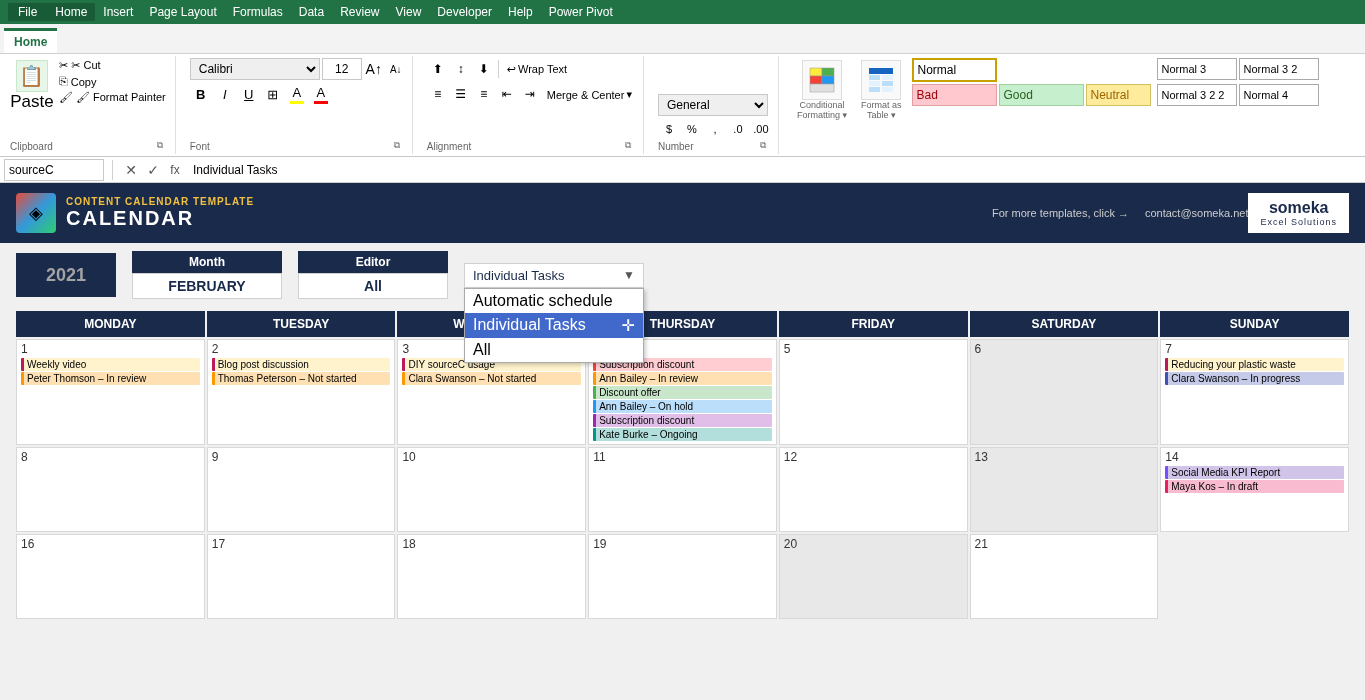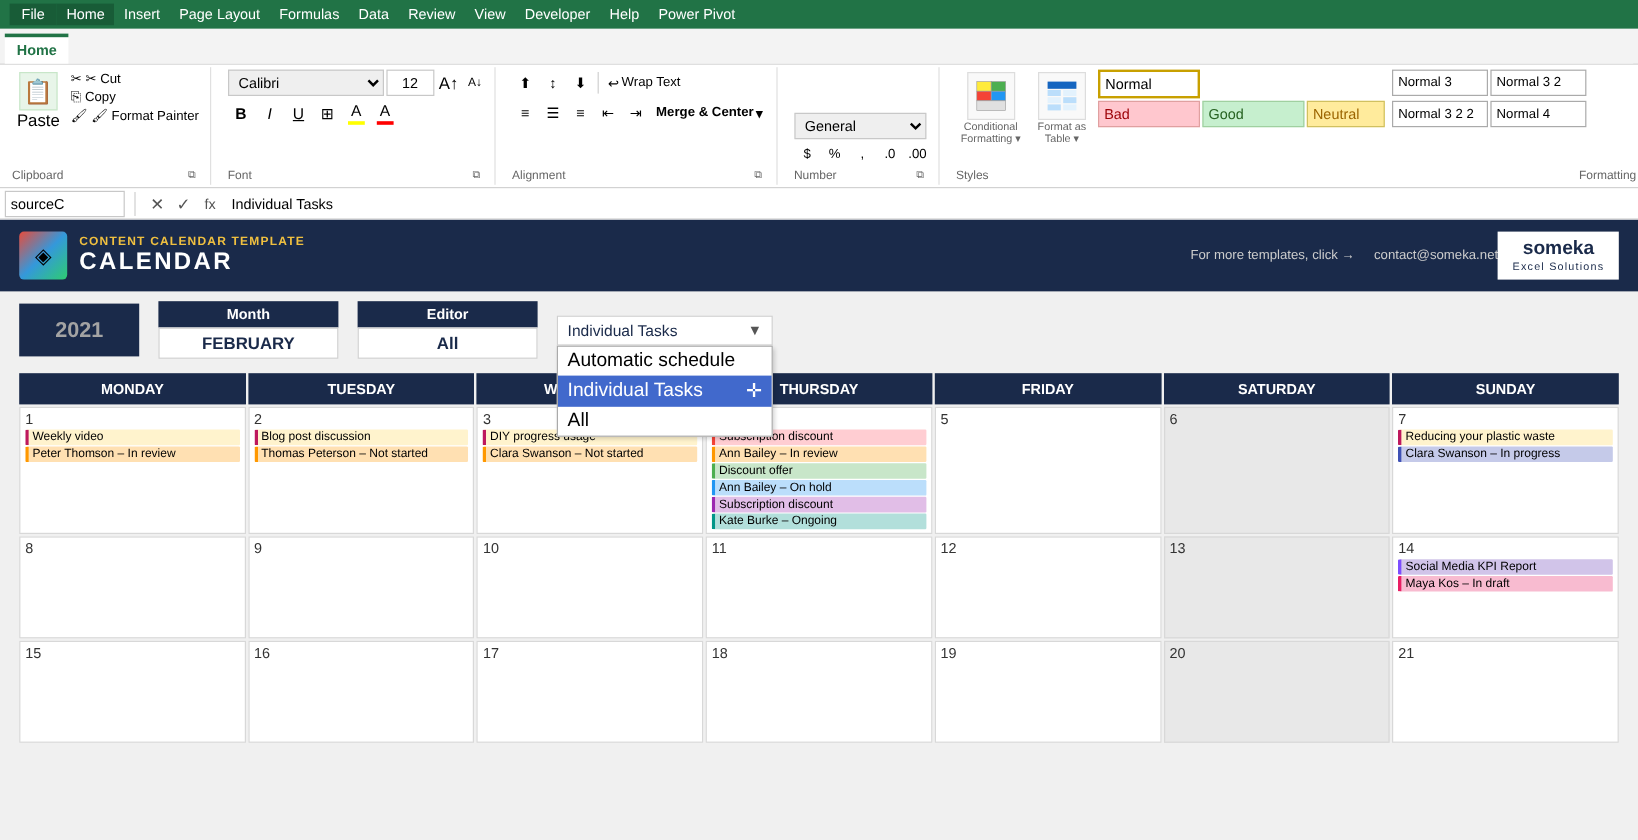--- a/index.html
+++ b/index.html
@@ -19,37 +19,37 @@
 
     .ribbon-content { background: #fff; border-bottom: 1px solid #c8c8c8; display: flex; padding: 2px 4px; gap: 2px; min-height: 82px; }
     .ribbon-group { display: flex; flex-direction: column; border-right: 1px solid #e0e0e0; padding: 2px 6px; min-width: fit-content; }
     .ribbon-group-label { font-size: 10px; color: #666; text-align: center; margin-top: auto; padding-top: 2px; }
     .ribbon-group-content { display: flex; align-items: flex-start; gap: 2px; flex: 1; }
 
     
     .clipboard-area { display: flex; gap: 2px; }
     .paste-btn { display: flex; flex-direction: column; align-items: center; justify-content: center; width: 44px; cursor: pointer; padding: 2px; }
     .paste-icon { width: 32px; height: 32px; background: #e8f5e9; border: 1px solid #c8e6c9; display: flex; align-items: center; justify-content: center; font-size: 20px; }
-    .paste-label { font-size: 14px; }
+    .paste-label { font-size: 17px; }
     .clipboard-right { display: flex; flex-direction: column; gap: 1px; }
     .clipboard-btn { display: flex; align-items: center; gap: 3px; font-size: 11px; cursor: pointer; padding: 1px 3px; white-space: nowrap; }
     .font-row1 { display: flex; gap: 2px; align-items: center; }
     .font-select { width: 130px; height: 22px; font-size: 12px; border: 1px solid #c8c8c8; padding: 0 4px; }
     .font-size-select { width: 40px; height: 22px; font-size: 12px; border: 1px solid #c8c8c8; text-align: center; }
     .icon-btn { width: 20px; height: 20px; display: flex; align-items: center; justify-content: center; cursor: pointer; font-size: 13px; border: 1px solid transparent; }
     .font-row2 { display: flex; gap: 2px; align-items: center; }
     .font-format-btn { width: 22px; height: 22px; display: flex; align-items: center; justify-content: center; cursor: pointer; font-size: 13px; border: 1px solid transparent; }
     .bold { font-weight: bold; }
     .italic { font-style: italic; }
     .underline { text-decoration: underline; }
     .color-indicator { width: 14px; height: 3px; margin-top: 1px; }
     .align-row { display: flex; gap: 1px; align-items: center; }
     .align-btn { width: 22px; height: 22px; display: flex; align-items: center; justify-content: center; cursor: pointer; font-size: 12px; border: 1px solid transparent; }
     .wrap-btn { display: flex; align-items: center; gap: 2px; font-size: 11px; cursor: pointer; padding: 2px 4px; border: 1px solid transparent; white-space: nowrap; }
-    .merge-btn { display: flex; align-items: center; gap: 2px; font-size: 11px; cursor: pointer; padding: 2px 4px; border: 1px solid transparent; white-space: nowrap; font-weight: bold; }
+    .merge-btn { display: flex; align-items: flex-end; gap: 2px; font-size: 11px; cursor: pointer; padding: 2px 4px; border: 1px solid transparent; white-space: nowrap; }
     .number-select { width: 110px; height: 22px; font-size: 12px; border: 1px solid #c8c8c8; padding: 0 4px; }
     .number-row { display: flex; gap: 1px; }
     .num-btn { width: 22px; height: 20px; display: flex; align-items: center; justify-content: center; cursor: pointer; font-size: 11px; border: 1px solid transparent; }
     .style-normal-input { width: 85px; height: 24px; background: #fff; border: 2px solid #c8a000; font-size: 12px; padding: 2px 4px; }
     .style-bad { background: #ffc7ce; color: #9c0006; width: 85px; height: 22px; display: flex; align-items: center; padding: 0 4px; border: 1px solid #e0a0a0; font-size: 12px; }
     .style-good { background: #c6efce; color: #276221; width: 85px; height: 22px; display: flex; align-items: center; padding: 0 4px; border: 1px solid #a0d0a0; font-size: 12px; }
     .style-neutral { background: #ffeb9c; color: #9c6500; width: 65px; height: 22px; display: flex; align-items: center; padding: 0 4px; border: 1px solid #d0c060; font-size: 12px; }
     .normal3-btn { width: 80px; height: 22px; background: #fff; border: 1px solid #aaa; font-size: 11px; display: flex; align-items: center; padding: 0 4px; cursor: pointer; }
     .normal32-btn { width: 80px; height: 22px; background: #fff; border: 1px solid #aaa; font-size: 11px; display: flex; align-items: center; padding: 0 4px; cursor: pointer; }
     .normal322-btn { width: 80px; height: 22px; background: #fff; border: 1px solid #aaa; font-size: 11px; display: flex; align-items: center; padding: 0 4px; cursor: pointer; }
@@ -317,24 +317,20 @@
           <div class="normal3-btn">Normal 3</div>
           <div class="normal32-btn">Normal 3 2</div>
         </div>
         <div style="display:flex;gap:2px;margin-top:2px;">
           <div class="normal322-btn">Normal 3 2 2</div>
           <div class="normal4-btn">Normal 4</div>
         </div>
       </div>
 
     </div>
-    <div style="display:flex;justify-content:space-between;align-items:center;">
-      <span class="ribbon-group-label">Styles</span>
-      <span class="ribbon-group-label">Formatting</span>
-    </div>
   </div>
 
 </div>
 
 <div class="formula-bar">
   <input class="name-box" type="text" value="sourceC" style="">
   <div class="formula-separator"></div>
   <div class="formula-btns">
     <div class="formula-btn">✕</div>
     <div class="formula-btn">✓</div>
@@ -417,21 +413,21 @@
         <div class="cal-event event-yellow">Weekly video</div>
         <div class="cal-event event-orange">Peter Thomson – In review</div>
       </div>
       <div class="cal-cell">
         <div class="cal-date">2</div>
         <div class="cal-event event-yellow">Blog post discussion</div>
         <div class="cal-event event-orange">Thomas Peterson – Not started</div>
       </div>
       <div class="cal-cell">
         <div class="cal-date">3</div>
-        <div class="cal-event event-yellow">DIY progress usage</div>
+        <div class="cal-event event-yellow">DIY sourceC usage</div>
         <div class="cal-event event-orange">Clara Swanson – Not started</div>
       </div>
       <div class="cal-cell">
         <div class="cal-date">4</div>
         <div class="cal-event event-red">Subscription discount</div>
         <div class="cal-event event-orange">Ann Bailey – In review</div>
         <div class="cal-event event-green">Discount offer</div>
         <div class="cal-event event-blue">Ann Bailey – On hold</div>
         <div class="cal-event event-purple">Subscription discount</div>
         <div class="cal-event event-teal">Kate Burke – Ongoing</div>
@@ -466,23 +462,20 @@
       <div class="cal-cell empty">
         <div class="cal-date">13</div>
       </div>
       <div class="cal-cell">
         <div class="cal-date">14</div>
         <div class="cal-event event-bright-purple">Social Media KPI Report</div>
         <div class="cal-event event-pink">Maya Kos – In draft</div>
       </div>
 
       <div class="cal-cell">
-        <div class="cal-date">15</div>
-      </div>
-      <div class="cal-cell">
         <div class="cal-date">16</div>
       </div>
       <div class="cal-cell">
         <div class="cal-date">17</div>
       </div>
       <div class="cal-cell">
         <div class="cal-date">18</div>
       </div>
       <div class="cal-cell">
         <div class="cal-date">19</div>

